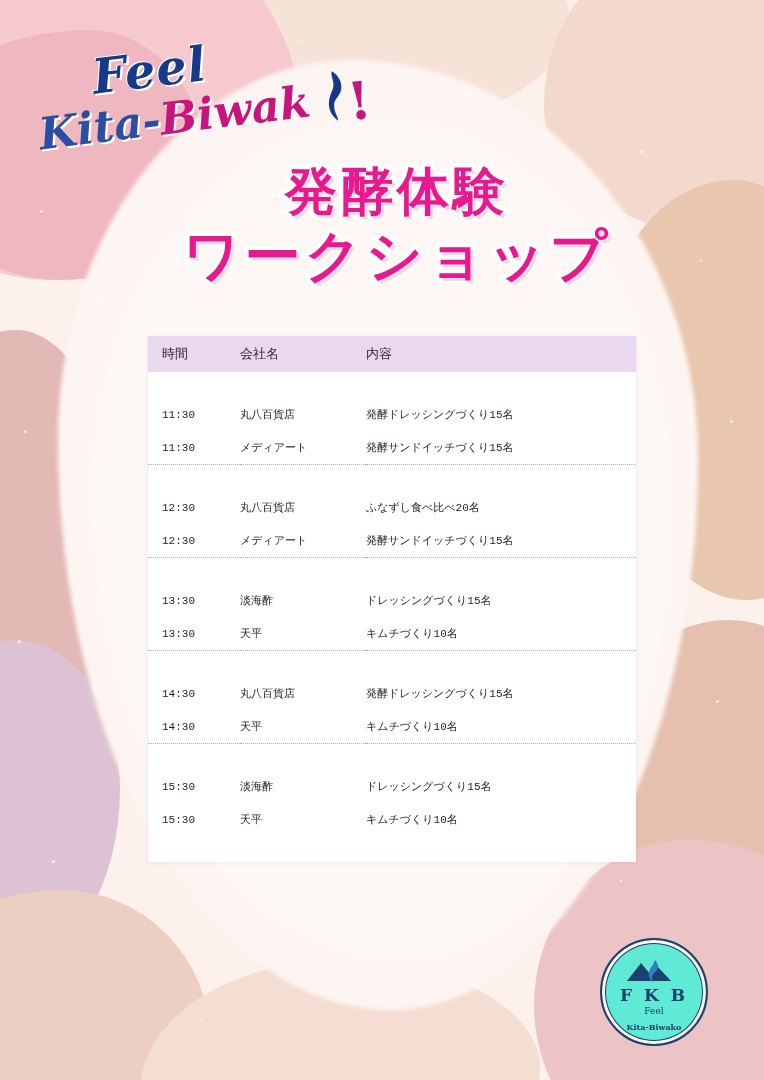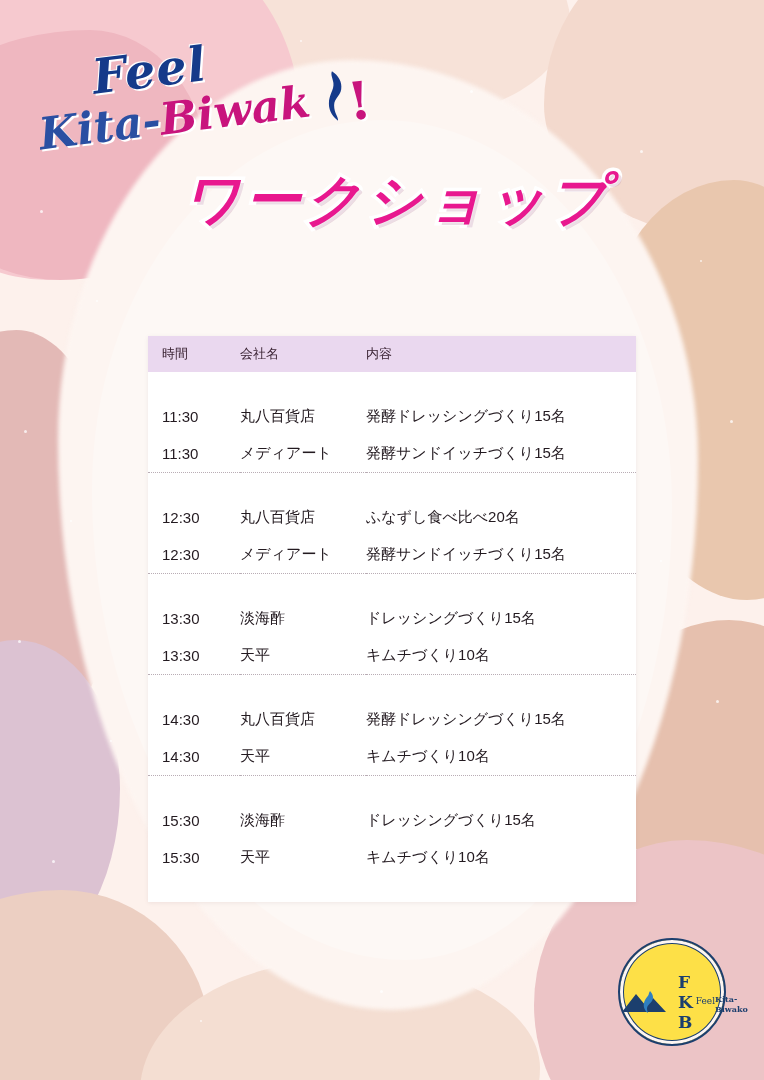--- a/index.html
+++ b/index.html
@@ -196,77 +196,76 @@
     text-shadow:
       0 0 2px #ffffff,
       3px 3px 0 rgba(180,120,150,0.25);
   }
   .headline .l1 {
     font-size: 52px;
     margin-left: 30px;
   }
   .headline .l2 {
     font-size: 56px;
-    margin-top: 6px;
     margin-left: 30px;
-    font-style: italic;
   }
 
   
   .card {
     position: absolute;
     left: 148px;
     top: 336px;
     width: 488px;
     background: #ffffff;
     box-shadow: 0 1px 4px rgba(120,90,100,0.10);
   }
   table.schedule {
     width: 100%;
     border-collapse: collapse;
-    font-family: Liberation Sans, sans-serif;
+    font-family: Liberation Mono, monospace;
     padding-left: 27px;
   }
   table.schedule thead th {
     background: #ead8ef;
     color: #3a2333;
     font-size: 13px;
     font-weight: normal;
     text-align: left;
     padding: 9px 0 9px 0;
   }
   .col-time { width: 78px; padding-left: 14px !important; }
   .col-company { width: 126px; }
   .col-content { }
   table.schedule tbody td {
-    font-size: 15px;
+    font-size: 11px;
     color: #231a20;
     padding: 9px 0;
     vertical-align: middle;
     white-space: nowrap;
   }
   table.schedule tbody td.col-time { padding-left: 14px; letter-spacing: 0px; }
   tr.group-end td {
     border-bottom: 1px dotted #b9adb5;
   }
   tr.spacer td { padding: 0; height: 8px; }
   .card-foot { height: 26px; }
 
   
   .fkb {
     position: absolute;
-    right: 38px;
+    right: 56px;
     bottom: 34px;
     width: 108px;
     height: 108px;
     border-radius: 50%;
-    background: #fde047;
+    background: #5eead4;
     border: 2px solid #1c3f6e;
     box-shadow: inset 0 0 0 3px #fdf6f2, inset 0 0 0 4px #1c3f6e;
     display: flex;
+    flex-direction: column;
     align-items: center;
     justify-content: flex-start;
     padding-top: 17px;
     box-sizing: border-box;
   }
   .fkb-mtn { width: 58px; height: 26px; }
   .fkb-letters {
     font-family: "DejaVu Serif", serif;
     font-weight: bold;
     font-size: 17px;
@@ -335,20 +334,21 @@
     </div>
     <div class="logo-lake">
       <svg viewBox="0 0 26 52" width="26" height="52" aria-hidden="true">
         <path d="M13 1 C19 6 22 13 20 20 C18 27 12 28 11 35 C10 43 14 47 13 51 C9 47 5 41 6 33 C7 24 13 20 13 13 C13 8 11 4 13 1 Z" fill="#153a8a"></path>
       </svg>
     </div>
     <div class="logo-excl">!</div>
   </div>
 
   <div class="headline">
+    <div class="line l1">発酵体験</div>
     <div class="line l2">ワークショップ</div>
   </div>
 
   <div class="card">
     <table class="schedule">
       <thead>
         <tr>
           <th class="col-time">時間</th>
           <th class="col-company">会社名</th>
           <th class="col-content">内容</th>

